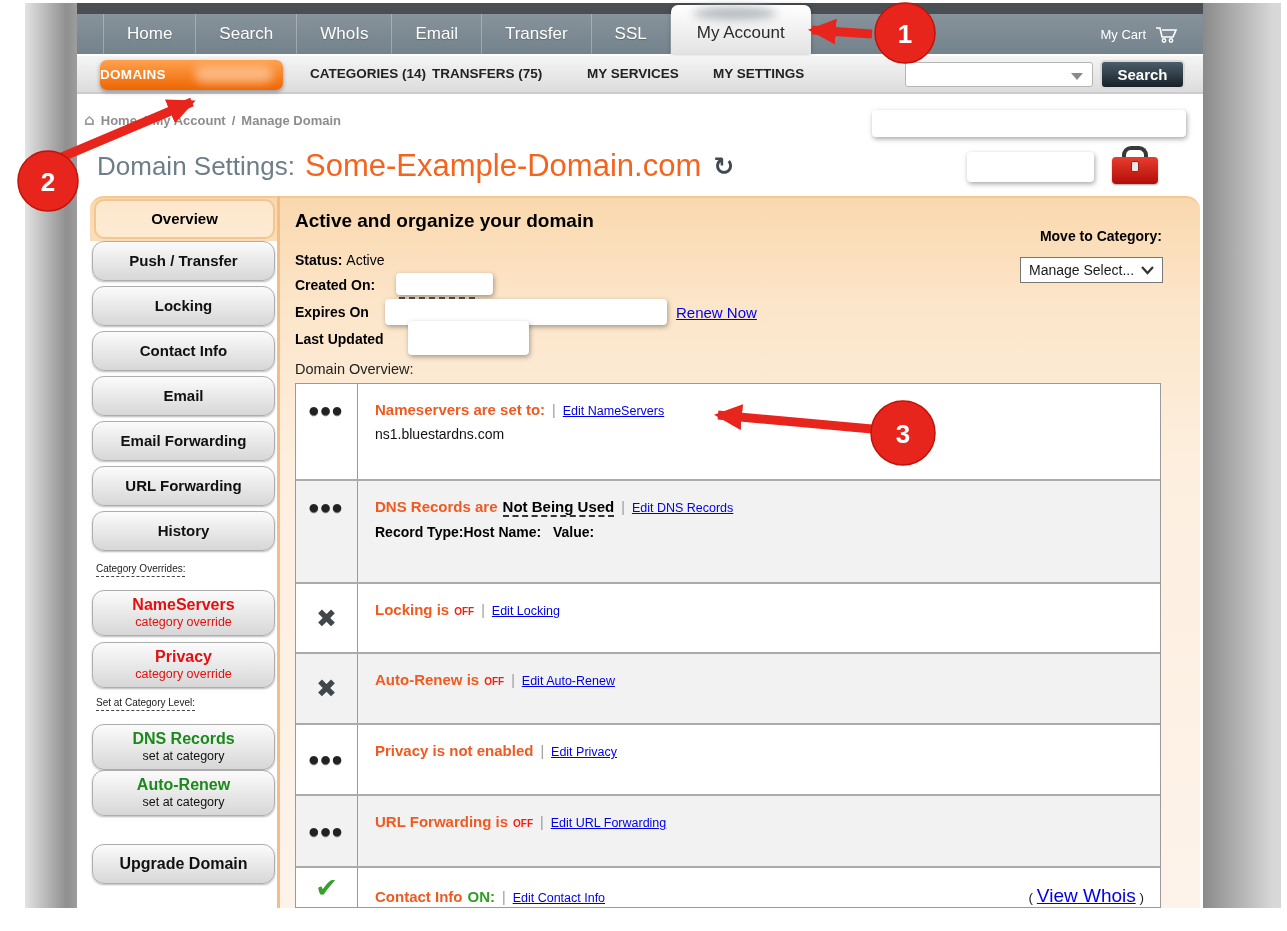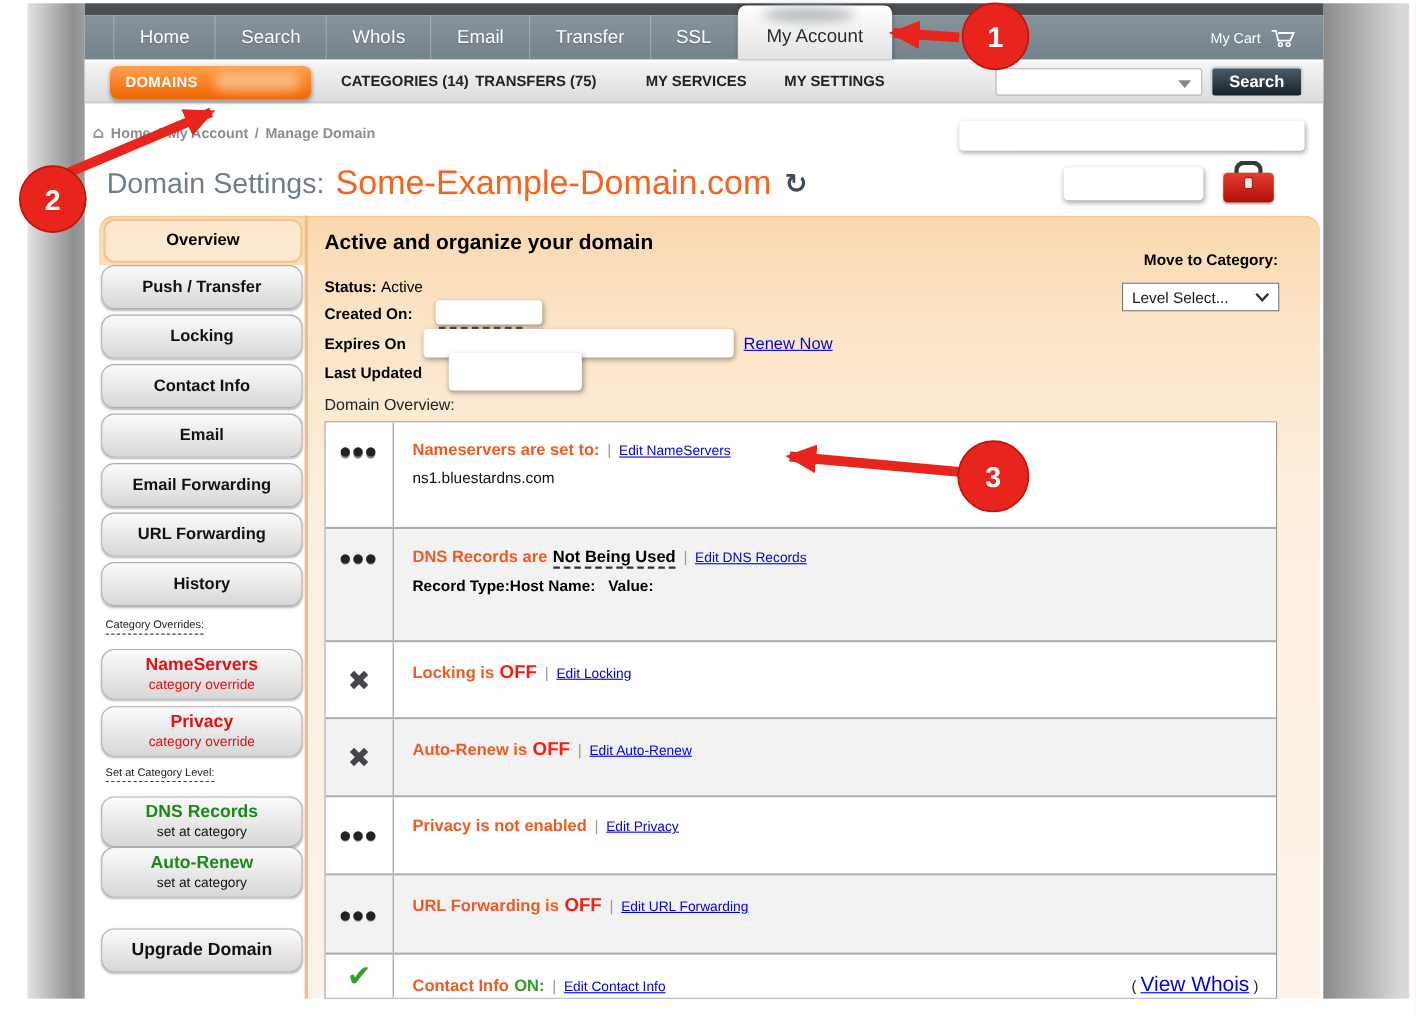--- a/index.html
+++ b/index.html
@@ -25,21 +25,21 @@
   .tab-smudge { position:absolute; top:2px; left:22px; width:84px; height:13px;
              background:#b4b9bd; filter:blur(5px); border-radius:50%; }
   .cart { position:absolute; right:24px; top:0; height:40px; display:flex; align-items:center; gap:9px;
           color:#fff; font-size:13px; }
 
   
   .subnav { position:absolute; left:77px; top:56px; width:1126px; height:38px;
             background:linear-gradient(#f5f5f5,#dcdcdc); border-bottom:2px solid #cccccc; }
   .domains-pill { position:absolute; left:23px; top:4px; width:183px; height:30px;
             background:linear-gradient(#ffa14e,#ef6502); border-radius:7px;
-            color:#fff; font-weight:bold; font-size:13.5px; line-height:30px; padding-left:14px;
+            color:#fff; font-weight:bold; font-size:13.5px; line-height:30px; 
             letter-spacing:.3px; box-shadow:0 2px 4px rgba(0,0,0,.35); }
   .pill-blur { position:absolute; right:10px; top:6px; width:78px; height:17px;
             background:rgba(255,226,200,.55); filter:blur(5px); border-radius:9px; }
   .subnav-item { position:absolute; top:0; line-height:36px; font-weight:bold; font-size:13.5px; color:#222; }
   .si-1 { left:233px; } .si-2 { left:355px; } .si-3 { left:510px; } .si-4 { left:636px; }
   .search-combo { position:absolute; left:828px; top:6px; width:188px; height:25px; background:#fff;
             border:1px solid #b5b5b5; border-radius:3px; }
   .combo-arrow { position:absolute; right:9px; top:10px; width:0; height:0;
             border-left:6px solid transparent; border-right:6px solid transparent; border-top:7px solid #8a8a8a; }
   .search-btn { position:absolute; left:1023px; top:4px; width:85px; height:29px;
@@ -110,21 +110,21 @@
   .row-icon { width:62px; flex:0 0 62px; border-right:1px solid #9a9a9a;
            display:flex; justify-content:center; align-items:center; }
   .row-icon.top { align-items:flex-start; padding-top:20px; }
   .icon-dots  { font-family:"DejaVu Sans",sans-serif; font-size:11px; letter-spacing:2px; color:#222;
            text-shadow:0 1px 0 #888; }
   .icon-x     { font-family:"DejaVu Sans",sans-serif; font-size:25px; font-weight:bold; color:#3f464c; }
   .icon-check { font-family:"DejaVu Sans",sans-serif; font-size:27px; font-weight:bold; color:#36a02b; }
   .row-body { flex:1; padding:17px 16px 0 17px; }
   .row-title-line { display:flex; align-items:baseline; }
   .rt-orange { color:#f05a21; font-weight:bold; font-size:15px; }
-  .rt-red    { color:#fa1b0f; font-weight:bold; font-size:17px; margin-left:5px; }
+  .rt-red    { color:#fa1b0f; font-weight:bold; font-size:10px; margin-left:5px; }
   .rt-green  { color:#2f9e23; font-weight:bold; font-size:15px; margin-left:5px; }
   .rt-dark   { color:#000;   font-weight:bold; font-size:15px; margin-left:5px; border-bottom:2px dashed #333; }
   .rt-pipe   { color:#999; margin:0 7px; font-size:14px; }
   .edit-link { color:#0000e8; font-size:12.5px; text-decoration:underline; }
   .ns-line   { font-size:14px; color:#111; line-height:21px; margin-top:6px; }
   .rec-line  { font-size:14px; color:#000; font-weight:bold; margin-top:7px; white-space:pre; }
   .row-right { margin-left:auto; font-size:13.5px; color:#222; white-space:pre; }
   .row-right a { color:#0000e8; font-size:19px; text-decoration:underline; }
 
   .bottom-cover { position:absolute; left:0; top:908px; width:1287px; height:23px; background:#fff; }
@@ -231,21 +231,21 @@
   <div class="side-btn two" style="top:770px;">
     <div class="sb-title-green">Auto-Renew</div>
     <div class="sb-sub-dark">set at category</div>
   </div>
 
   <div class="side-btn" style="top:844px; font-size:16px;">Upgrade Domain</div>
 
   <div class="heading">Active and organize your domain</div>
   <div class="move-label">Move to Category:</div>
   <div class="category-select">
-    <span>Level Select...</span>
+    <span>Manage Select...</span>
     <svg class="select-chevron" width="13" height="9" viewBox="0 0 13 9">
       <polyline points="1,1 6.5,7 12,1" fill="none" stroke="#333" stroke-width="2.2"></polyline>
     </svg>
   </div>
 
   <div class="info-line" style="top:252px;">
     <b>Status:</b>&nbsp;<span>Active</span>
   </div>
   <div class="info-line" style="top:277px;">
     <b>Created On:</b>

